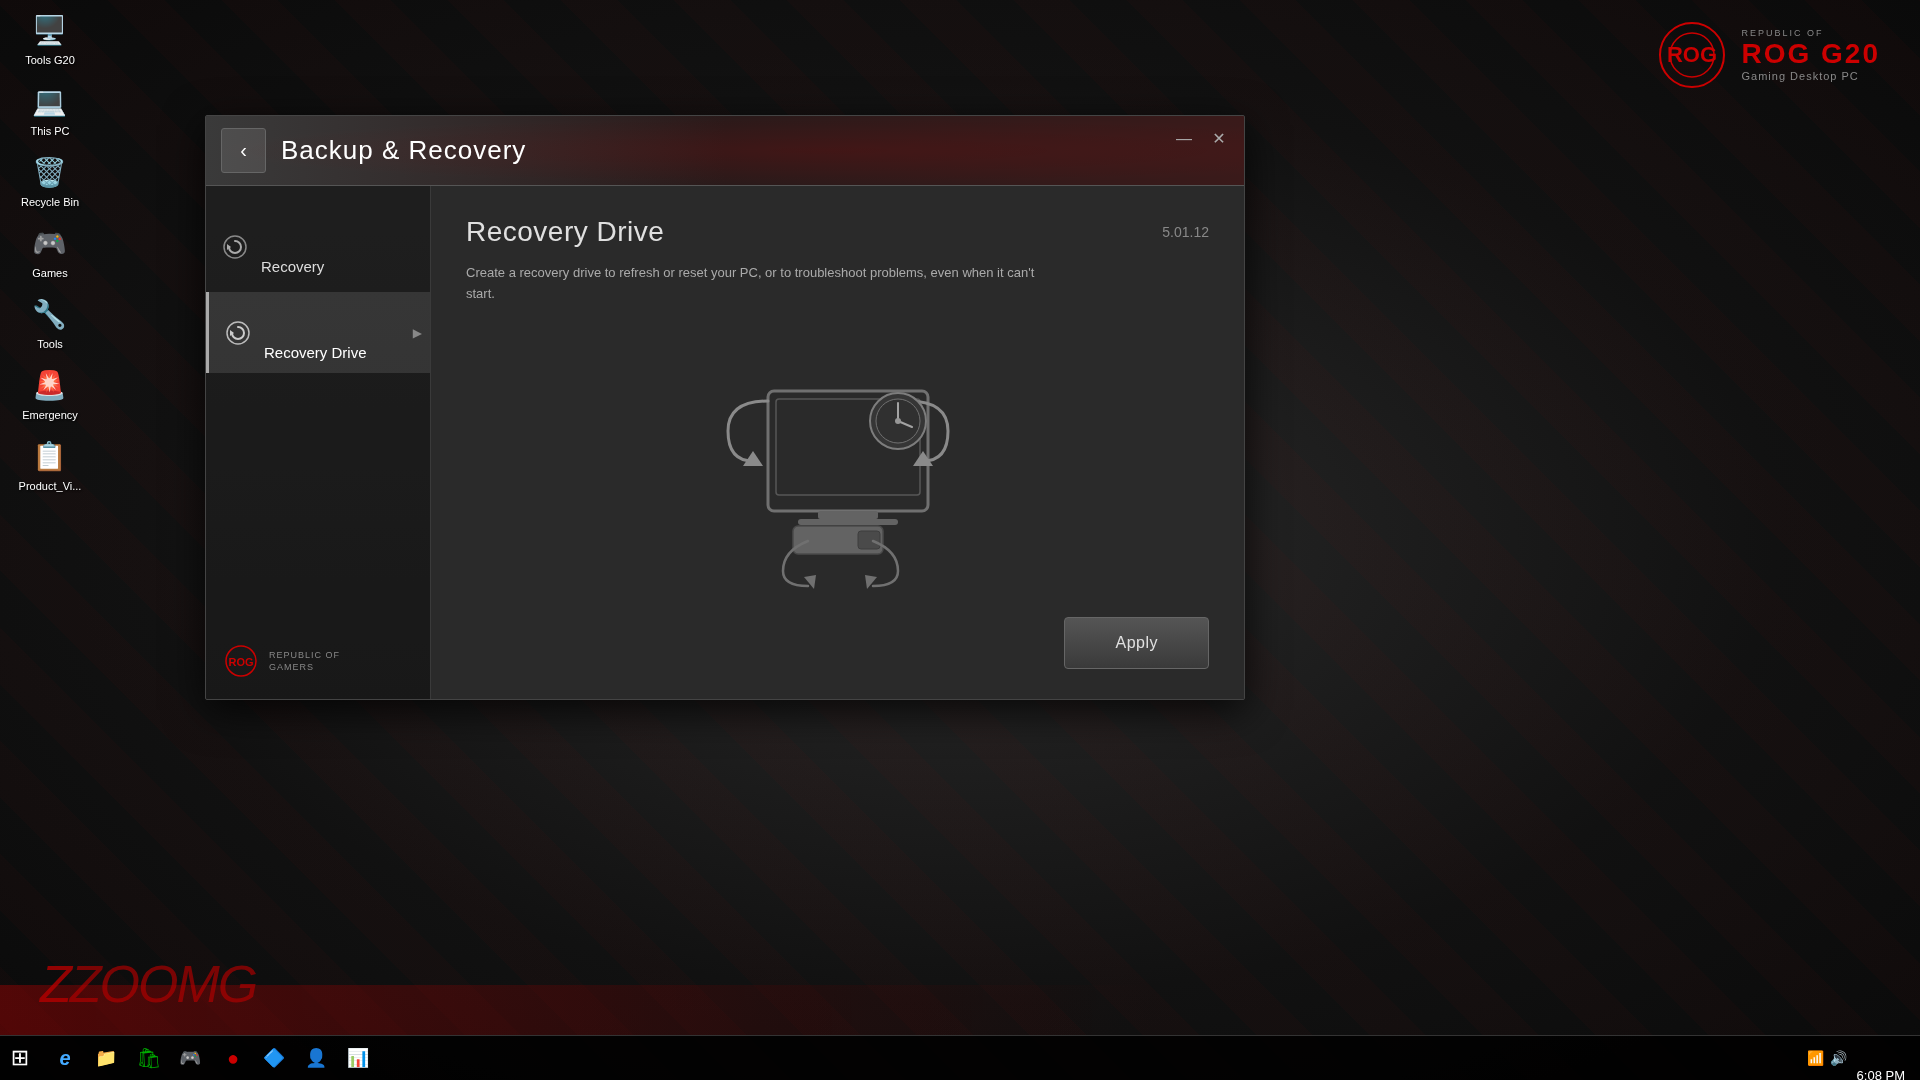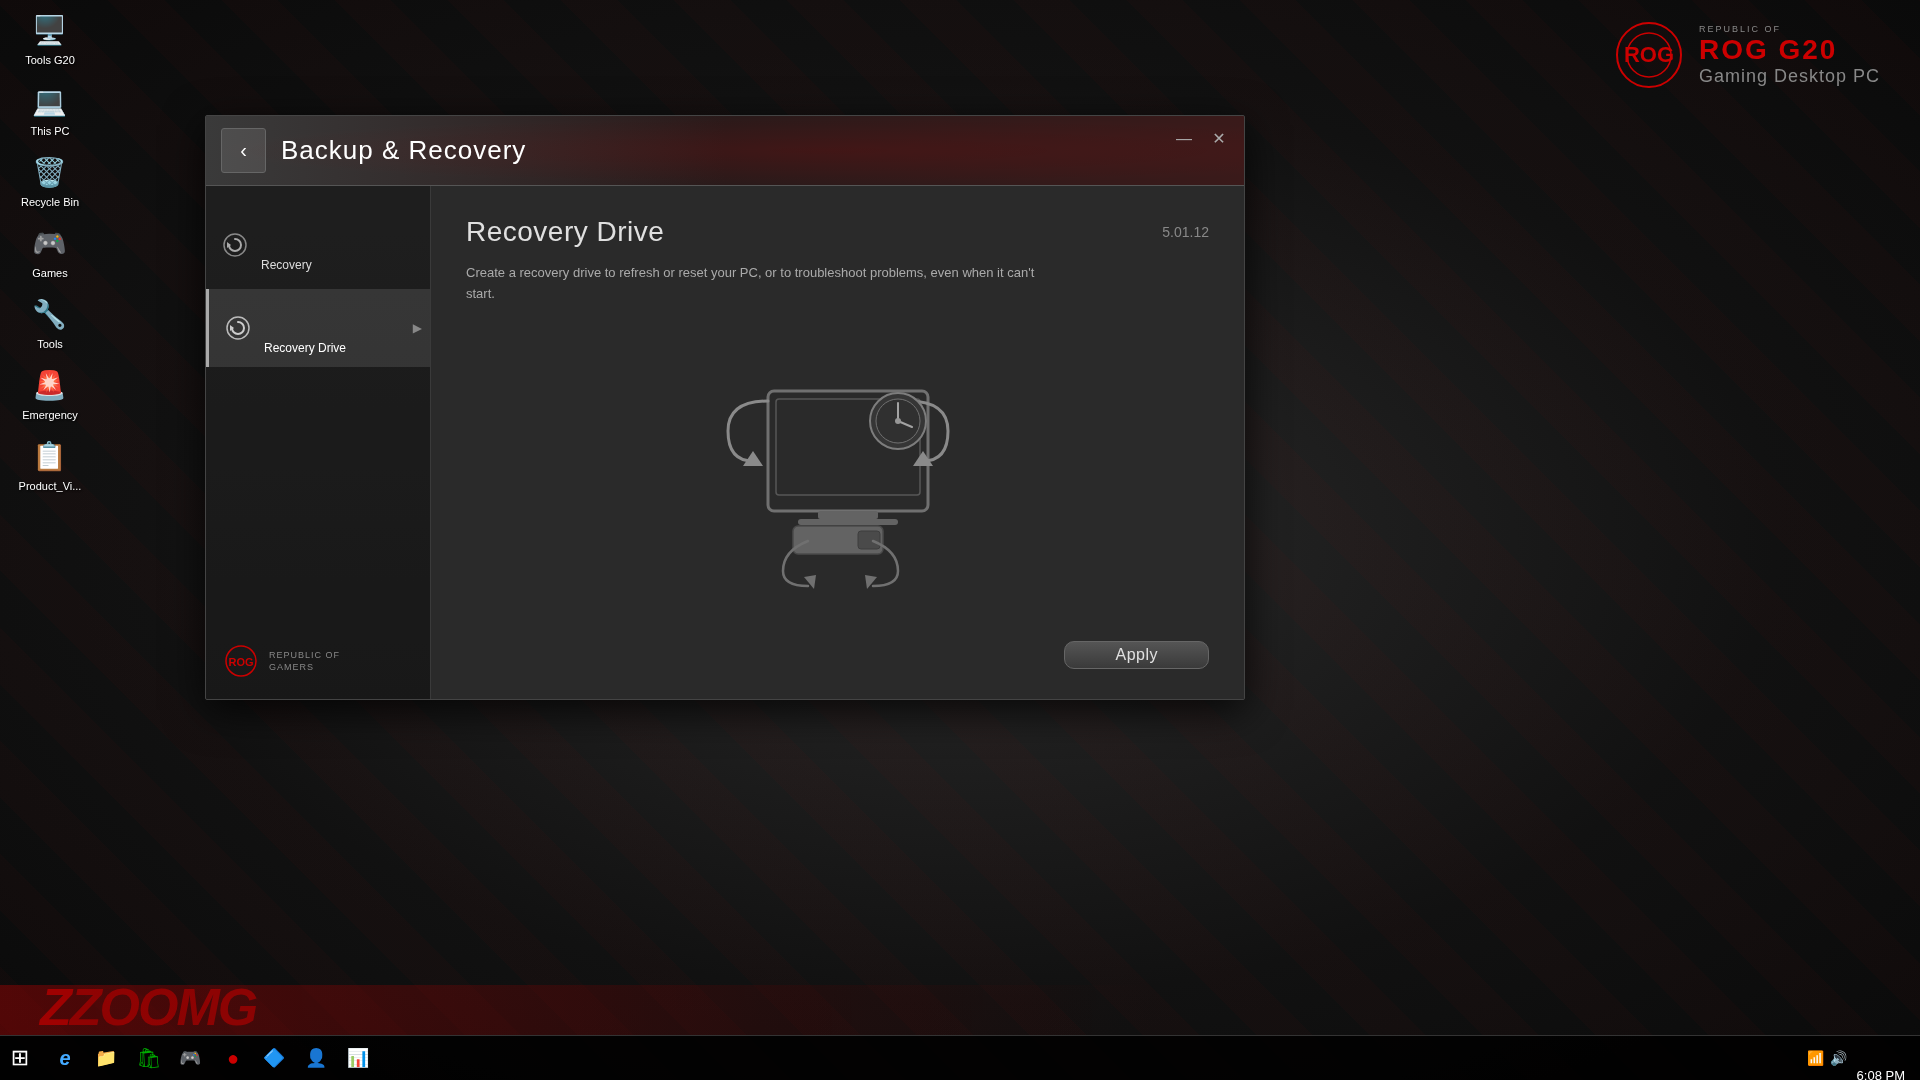--- a/index.html
+++ b/index.html
@@ -88,21 +88,21 @@
       display: flex;
       flex-direction: column;
     }
     .rog-title {
       font-size: 28px;
       font-weight: bold;
       color: #cc0000;
       letter-spacing: 2px;
     }
     .rog-subtitle {
-      font-size: 18px;
+      font-size: 11px;
       color: #888;
       letter-spacing: 1px;
     }
 
     
     .window {
       position: absolute;
       top: 115px;
       left: 205px;
       width: 1040px;
@@ -220,21 +220,21 @@
     }
     .sidebar-item .item-icon {
       width: 28px;
       height: 28px;
       display: flex;
       align-items: center;
       justify-content: center;
       flex-shrink: 0;
     }
     .sidebar-item .item-label {
-      font-size: 12px;
+      font-size: 15px;
       color: #ddd;
       margin-top: 40px;
     }
     .sidebar-item.active .item-label {
       color: #fff;
     }
     .sidebar-item .arrow {
       position: absolute;
       right: 8px;
       color: #888;
@@ -292,25 +292,25 @@
     
     .apply-btn-container {
       position: absolute;
       bottom: 30px;
       right: 35px;
     }
     .apply-btn {
       background: linear-gradient(180deg, #555 0%, #3a3a3a 100%);
       border: 1px solid #666;
       color: #e0e0e0;
-      padding: 4px 50px;
+      padding: 16px 50px;
       font-size: 16px;
       cursor: pointer;
       letter-spacing: 0.5px;
-      border-radius: 10px;
+      border-radius: 4px;
       transition: background 0.2s;
     }
 
     
     .taskbar {
       position: absolute;
       bottom: 0;
       left: 0;
       right: 0;
       height: 45px;
@@ -520,21 +520,21 @@
 
         <div class="apply-btn-container">
           <button class="apply-btn">Apply</button>
         </div>
       </div>
     </div>
   </div>
 
   <div class="bottom-decoration"></div>
 
-  <div style="position:absolute;bottom:43px;left:40px;font-size:52px;font-weight:700;font-style:italic;color:rgba(180,0,0,0.65);letter-spacing:-2px;font-family:Arial Black,Arial,sans-serif;">
+  <div style="position:absolute;bottom:66px;left:40px;font-size:52px;font-weight:400;font-style:italic;color:rgba(180,0,0,0.65);letter-spacing:-2px;font-family:Arial Black,Arial,sans-serif;">
     <span style="color:rgba(180,0,0,0.8);">Z</span><span>ZOOMG</span>
   </div>
 
   <div class="taskbar">
     <div class="taskbar-icon" style="font-size:22px;color:#fff;">⊞</div>
     <div class="taskbar-icons">
       <div class="taskbar-icon" style="color:#4af;font-size:20px;font-style:italic;font-weight:bold;">e</div>
       <div class="taskbar-icon">📁</div>
       <div class="taskbar-icon" style="color:#0a0;font-size:20px;">🛍</div>
       <div class="taskbar-icon">🎮</div>

